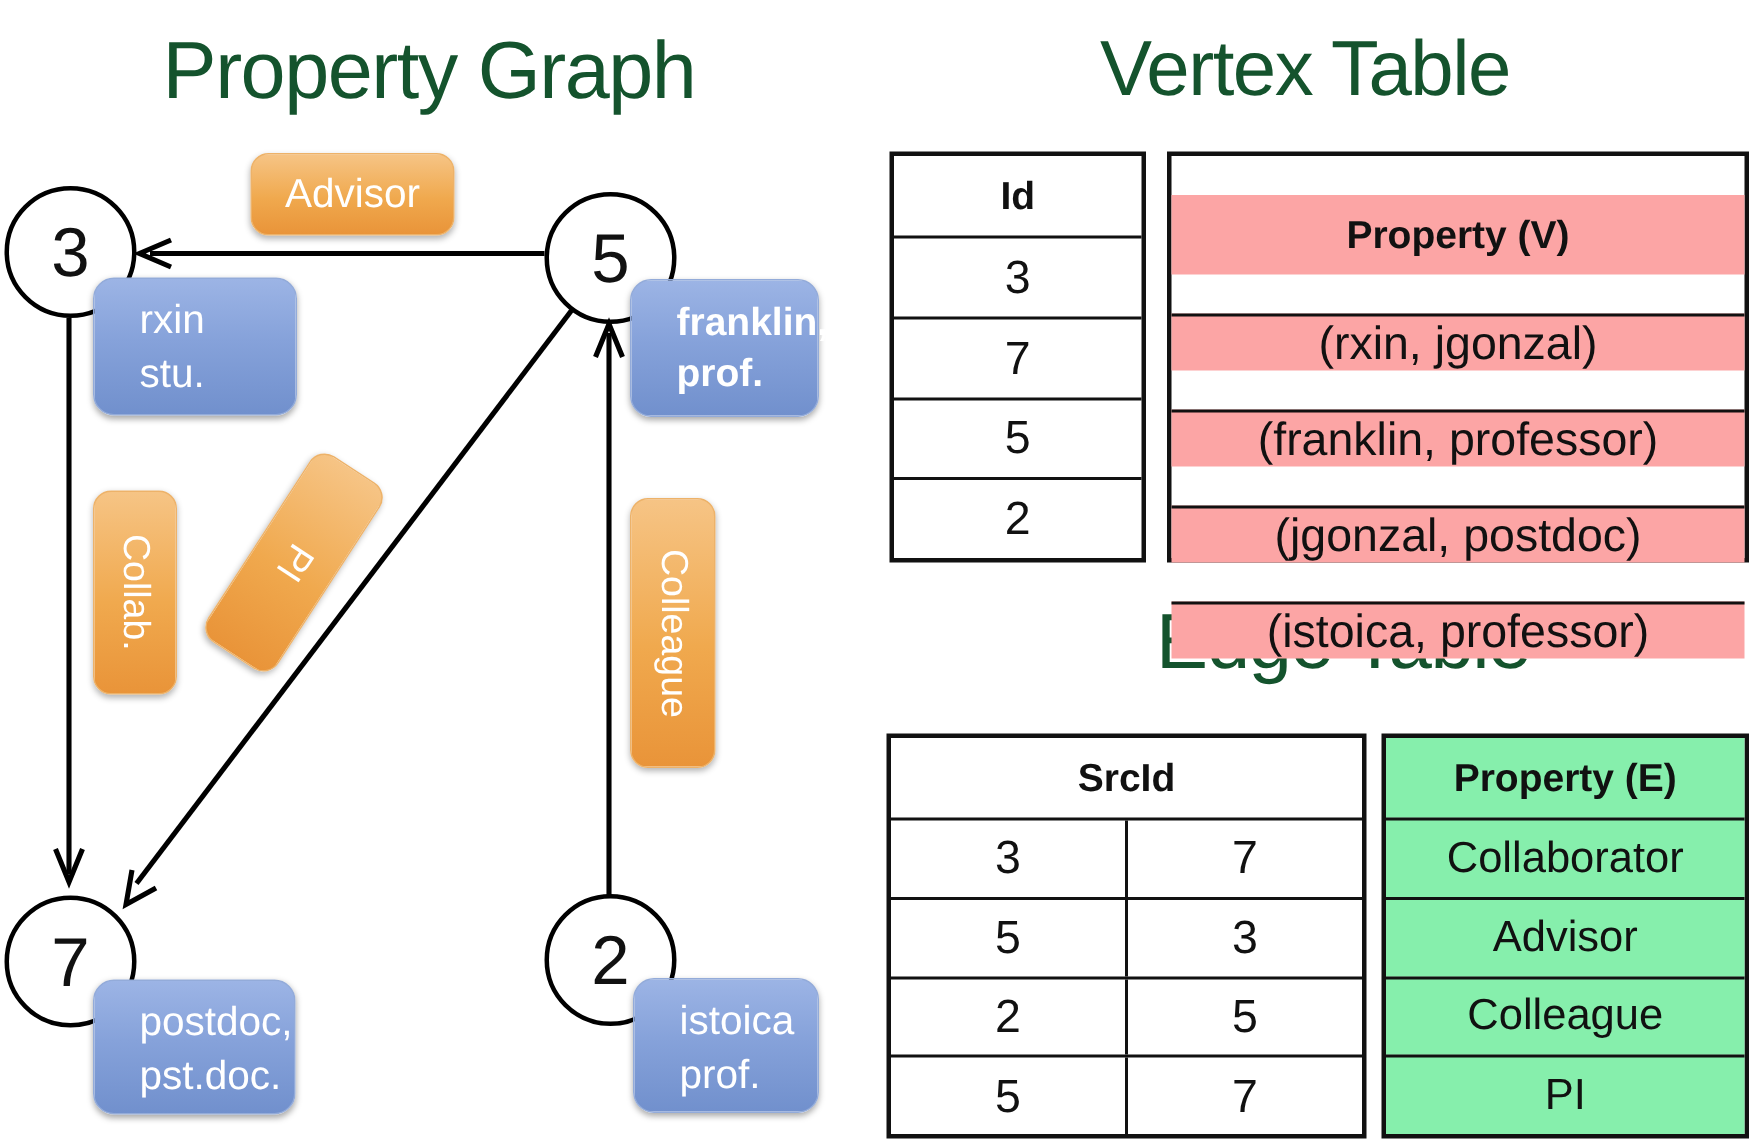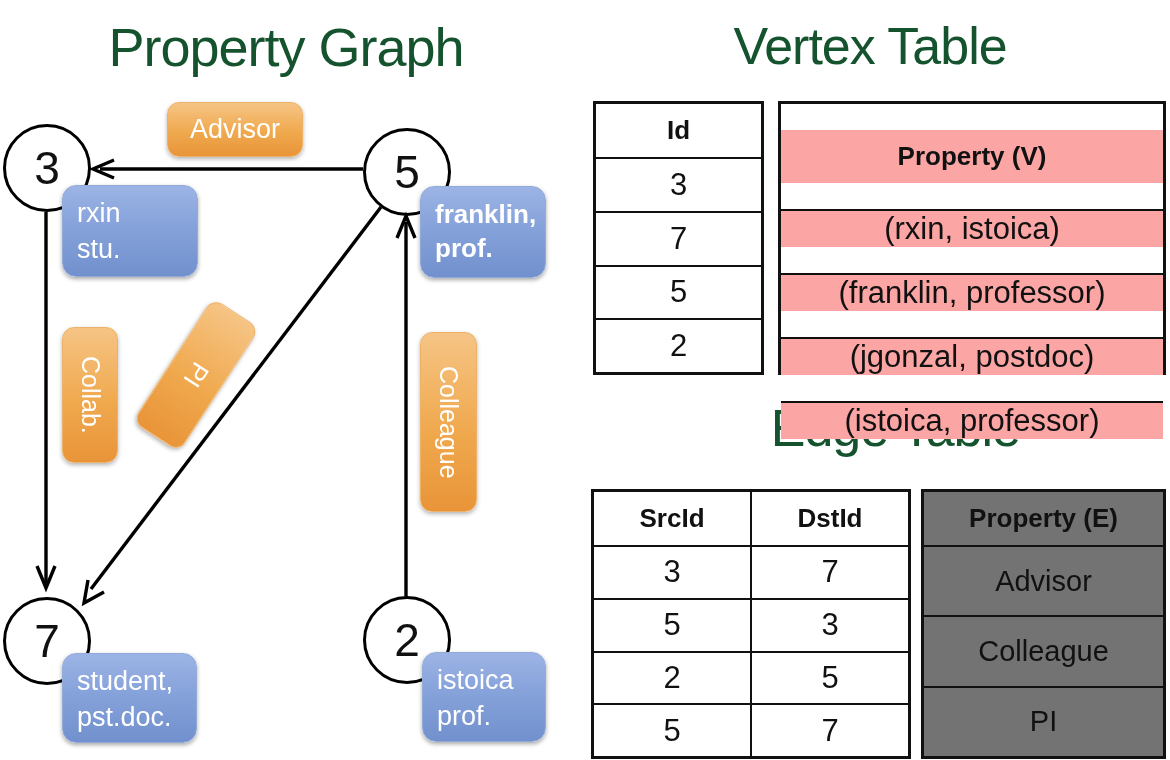--- a/index.html
+++ b/index.html
@@ -32,21 +32,21 @@
   
   #edge-layer{left:0;top:0;z-index:2;}
 
   
   .vbox{
     background:linear-gradient(180deg,#9cb4e5 0%,#86a2da 45%,#7190cd 100%);
     border:1px solid #93abd9;
     border-radius:14px;
     box-shadow:0 2px 4px rgba(0,0,0,0.35);
     color:#fff;font-size:27px;font-weight:300;line-height:1.32;
-    padding:10px 0 0 14px;box-sizing:border-box;
+    padding:10px 0 0 30px;box-sizing:border-box;
     z-index:3;
   }
   
   .ebox{
     background:linear-gradient(180deg,#f6c485 0%,#f0a94e 55%,#e99439 100%);
     border:1px solid #edb269;
     border-radius:12px;
     box-shadow:0 2px 4px rgba(0,0,0,0.3);
     color:#fff;font-weight:300;
     display:flex;align-items:center;justify-content:center;
@@ -66,21 +66,21 @@
   }
   .trow{
     flex:1;display:flex;align-items:center;justify-content:center;
     font-size:31px;font-weight:300;color:#111;white-space:nowrap;
   }
   .trow + .trow{border-top:2px solid #111;}
   .trow.head{flex:0 0 53px;font-size:26px;font-weight:bold;letter-spacing:0;}
   .cell2{flex:1;height:100%;display:flex;align-items:center;justify-content:center;}
   .cell2 + .cell2{border-left:2px solid #111;}
   .fill-blue{background:#fca5a5;margin-top:26px;}
-  .fill-tan{background:#737373;}
+  .fill-tan{background:#86efac;}
 </style>
 </head>
 <body>
 
 <div class="abs big-title" id="title-graph">Property Graph</div>
 <div class="abs big-title" id="title-vertex">Vertex Table</div>
 <div class="abs big-title" id="title-edge">Edge Table</div>
 
 <div class="abs node" style="left:3px;top:124px;">
     <span>3</span>
@@ -110,21 +110,21 @@
 
 <div class="abs vbox" style="left:62px;top:185px;width:136px;height:92px;">
   <div>rxin</div>
   <div>stu.</div>
 </div>
 <div class="abs vbox" style="left:420px;top:186px;width:126px;height:92px;font-size:26px;font-weight:bold;">
   <div>franklin,</div>
   <div>prof.</div>
 </div>
 <div class="abs vbox" style="left:62px;top:653px;width:135px;height:90px;">
-  <div>student,</div>
+  <div>postdoc,</div>
   <div>pst.doc.</div>
 </div>
 <div class="abs vbox" style="left:422px;top:652px;width:124px;height:90px;">
   <div>istoica</div>
   <div>prof.</div>
 </div>
 
 <div class="abs ebox" id="label-advisor">Advisor</div>
 <div class="abs ebox vert" id="label-collab">Collab.</div>
 <div class="abs ebox vert" id="label-pi">PI</div>
@@ -132,46 +132,46 @@
 
 <div class="subtable" style="left:593px;top:101px;width:171px;height:274px;">
   <div class="trow head">Id</div>
   <div class="trow">3</div>
   <div class="trow">7</div>
   <div class="trow">5</div>
   <div class="trow">2</div>
 </div>
 <div class="subtable" style="left:778px;top:101px;width:388px;height:274px;">
   <div class="trow head fill-blue">Property (V)</div>
-  <div class="trow fill-blue">(rxin, istoica)</div>
+  <div class="trow fill-blue">(rxin, jgonzal)</div>
   <div class="trow fill-blue">(franklin, professor)</div>
   <div class="trow fill-blue">(jgonzal, postdoc)</div>
   <div class="trow fill-blue">(istoica, professor)</div>
 </div>
 
 <div class="subtable" style="left:591px;top:489px;width:320px;height:270px;">
   <div class="trow head">
     <div class="cell2">SrcId</div>
-    <div class="cell2">DstId</div>
   </div>
   <div class="trow">
     <div class="cell2">3</div>
     <div class="cell2">7</div>
   </div>
   <div class="trow">
     <div class="cell2">5</div>
     <div class="cell2">3</div>
   </div>
   <div class="trow">
     <div class="cell2">2</div>
     <div class="cell2">5</div>
   </div>
   <div class="trow">
     <div class="cell2">5</div>
     <div class="cell2">7</div>
   </div>
 </div>
 <div class="subtable" style="left:921px;top:489px;width:245px;height:270px;">
   <div class="trow head fill-tan">Property (E)</div>
+  <div class="trow fill-tan" style="font-size:29px;">Collaborator</div>
   <div class="trow fill-tan" style="font-size:29px;">Advisor</div>
   <div class="trow fill-tan" style="font-size:29px;">Colleague</div>
   <div class="trow fill-tan" style="font-size:29px;">PI</div>
 </div>
 
 </body></html>

